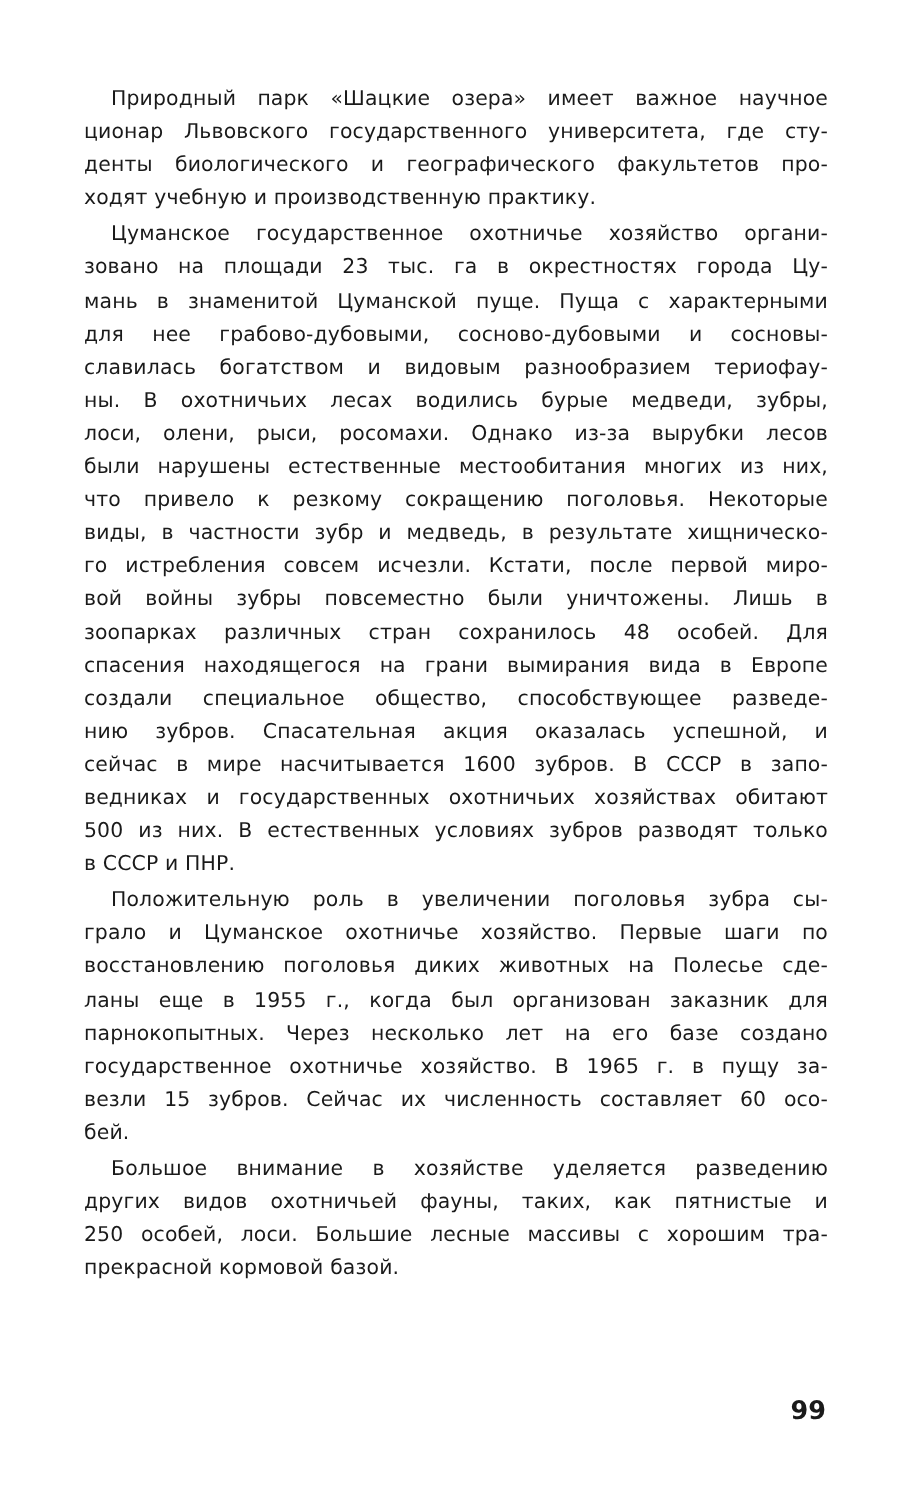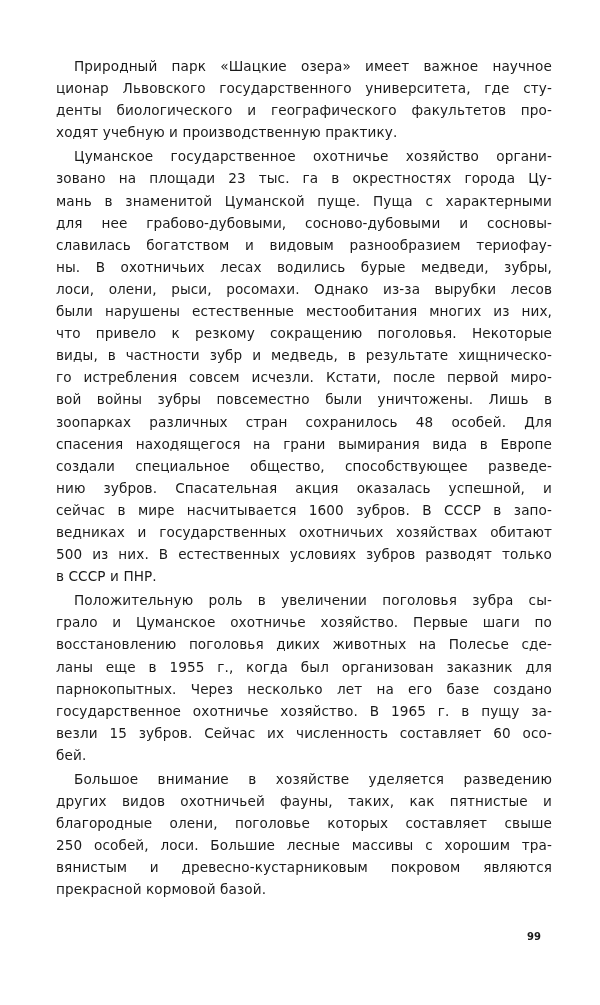--- a/index.html
+++ b/index.html
@@ -11,21 +11,21 @@
     letter-spacing: 0.1px;
   }
   .line { display: block; white-space: nowrap; text-align: justify; text-align-last: justify; height: 22.1px; }
   .line.last { text-align-last: left; }
   .indent { padding-left: 18px; }
   .para { margin: 0; }
   .para + .para { margin-top: 2px; }
   .bold { font-weight: normal; }
   .pagenum {
     position: absolute; left: 527px; top: 931px;
-    font-family: "DejaVu Sans", sans-serif; font-weight: bold; font-size: 10px; color: #1a1a1a;
+    font-family: "DejaVu Sans", sans-serif; font-weight: bold; font-size: 17px; color: #1a1a1a;
   }
 </style>
 </head>
 <body>
 
 <div class="page">
 
   <div class="para">
     <span class="line indent">Природный парк «Шацкие озера» имеет важное научное</span>
     <span class="line">ционар Львовского государственного университета, где сту-</span>
@@ -63,21 +63,19 @@
     <span class="line">ланы еще в 1955 г., когда был организован заказник для</span>
     <span class="line">парнокопытных. Через несколько лет на его базе создано</span>
     <span class="line">государственное охотничье хозяйство. В 1965 г. в пущу за-</span>
     <span class="line">везли 15 зубров. Сейчас их численность составляет 60 осо-</span>
     <span class="line last">бей.</span>
   </div>
 
   <div class="para">
     <span class="line indent">Большое внимание в хозяйстве уделяется разведению</span>
     <span class="line">других видов охотничьей фауны, таких, как пятнистые и</span>
-    <span class="line">благородные олени, поголовье которых составляет свыше</span>
     <span class="line">250 особей, лоси. Большие лесные массивы с хорошим тра-</span>
-    <span class="line">вянистым и древесно-кустарниковым покровом являются</span>
     <span class="line last">прекрасной кормовой базой.</span>
   </div>
 
 </div>
 
 <div class="pagenum">99</div>
 
 </body></html>

